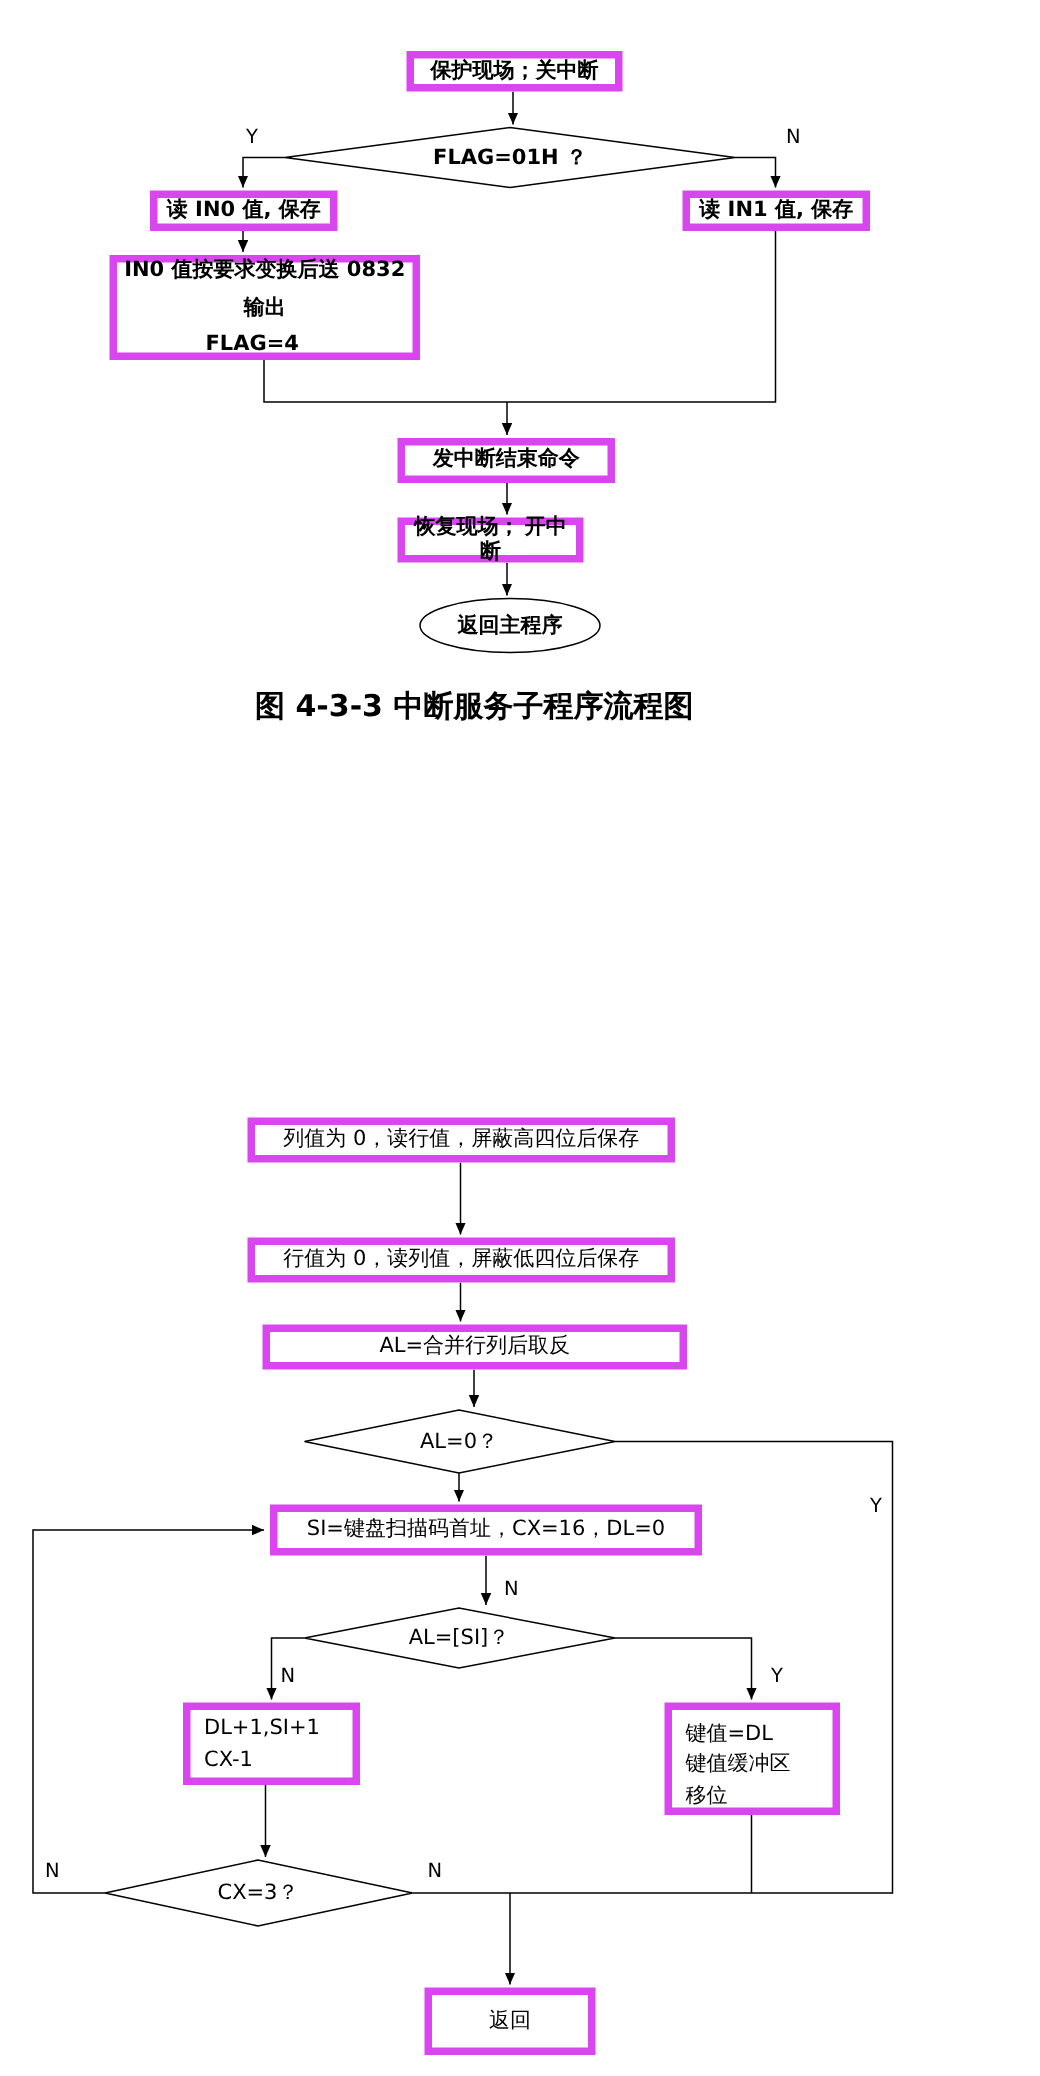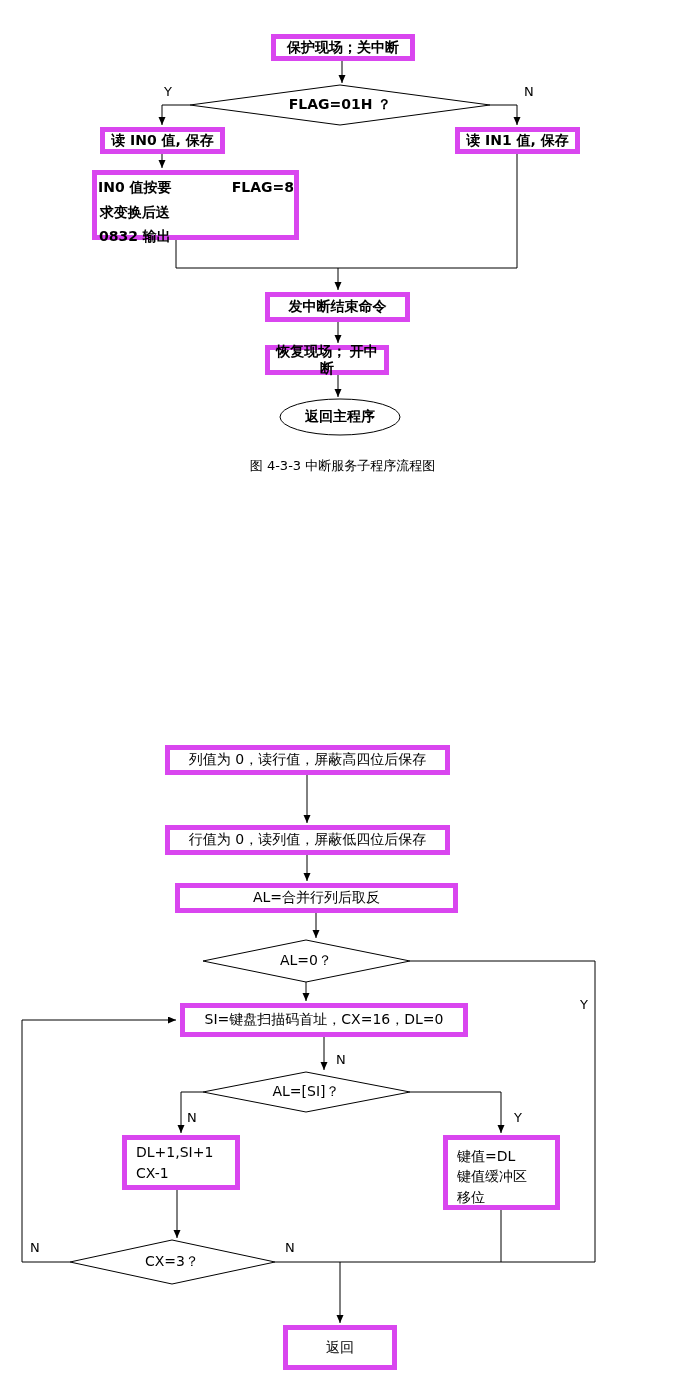--- a/index.html
+++ b/index.html
@@ -8,28 +8,28 @@
   .canvas { position:relative; width:693px; height:1384px; background:#fff; overflow:hidden; }
   .svg-layer { position:absolute; left:0; top:0; }
   .node { position:absolute; border:5px solid #d946ef; background:#fff;
           display:flex; align-items:center; justify-content:center;
           text-align:center; line-height:1.25; }
   .dtext { position:absolute; display:flex; align-items:center; justify-content:center;
            text-align:center; background:transparent; }
   .c1 { font-weight:bold; font-size:14px; }
   .c2 { font-size:14px; font-weight:normal; }
   .lbl { position:absolute; font-size:13px; font-weight:normal; }
-  .big { flex-direction:row; align-items:stretch; justify-content:center; line-height:1.75;margin-left:19px; }
+  .big { flex-direction:column; align-items:stretch; justify-content:center; line-height:1.75; }
   .big .ln1 { text-align:center; }
   .big .ln2 { text-align:left; padding-left:59px; }
   .multiline { flex-direction:column; align-items:flex-start; justify-content:center;
                text-align:left; padding-left:9px; line-height:1.5; }
   .keybox { align-items:flex-start; justify-content:flex-start; padding:6px 24px 4px 9px;
             text-align:left; line-height:1.45; display:block; }
-  .caption { position:absolute; text-align:center; font-weight:normal; font-size:13px; }
+  .caption { position:absolute; font-weight:bold; font-size:20px; }
 </style>
 </head>
 <body>
 
 <div class="canvas">
 
   <svg class="svg-layer" width="693" height="1384" viewBox="0 0 693 1384">
     <defs>
       <marker id="arr" markerWidth="10" markerHeight="8" refX="8" refY="3.5" orient="auto" markerUnits="userSpaceOnUse">
         <path d="M0,0 L8,3.5 L0,7 Z" fill="#000"></path>
@@ -73,21 +73,21 @@
   <div class="dtext c1" style="left:240px; top:94px; width:200px; height:22px;">FLAG=01H ？</div>
 
   <div class="lbl" style="left:164px; top:84px;">Y</div>
   <div class="lbl" style="left:524px; top:84px;">N</div>
 
   <div class="node c1" style="left:100px; top:127px; width:125px; height:27px;">读 IN0 值, 保存</div>
   <div class="node c1" style="left:455px; top:127px; width:125px; height:27px;">读 IN1 值, 保存</div>
 
   <div class="node c1 big" style="left:73px; top:170px; width:207px; height:70px;">
     <div class="ln1">IN0 值按要求变换后送 0832 输出</div>
-    <div class="ln2">FLAG=8</div>
+    <div class="ln2">FLAG=4</div>
   </div>
 
   <div class="node c1" style="left:265px; top:292px; width:145px; height:30px;">发中断结束命令</div>
 
   <div class="node c1" style="left:265px; top:345px; width:124px; height:30px;font-family:Liberation Serif, serif;">恢复现场； 开中断</div>
 
   <div class="dtext c1" style="left:280px; top:405px; width:120px; height:24px;">返回主程序</div>
 
   <div class="caption" style="left:170px; top:457px; width:345px;">图 4-3-3  中断服务子程序流程图</div>
 

